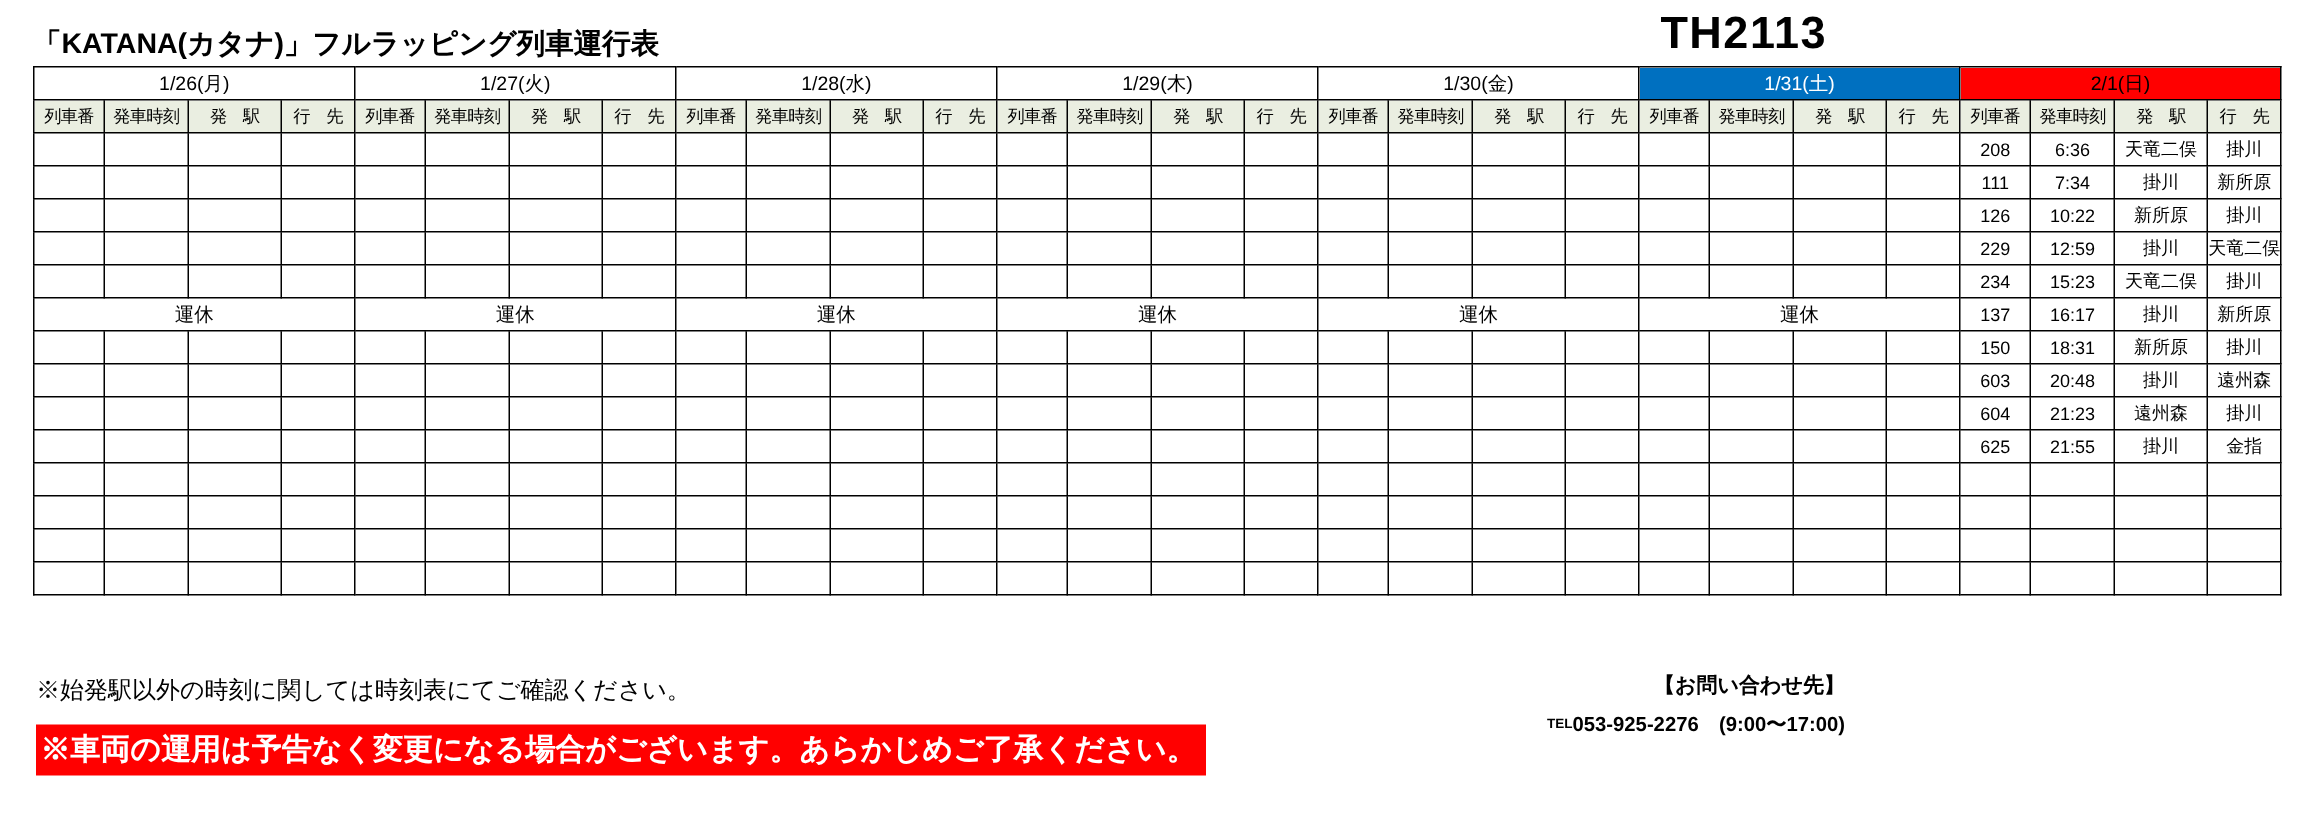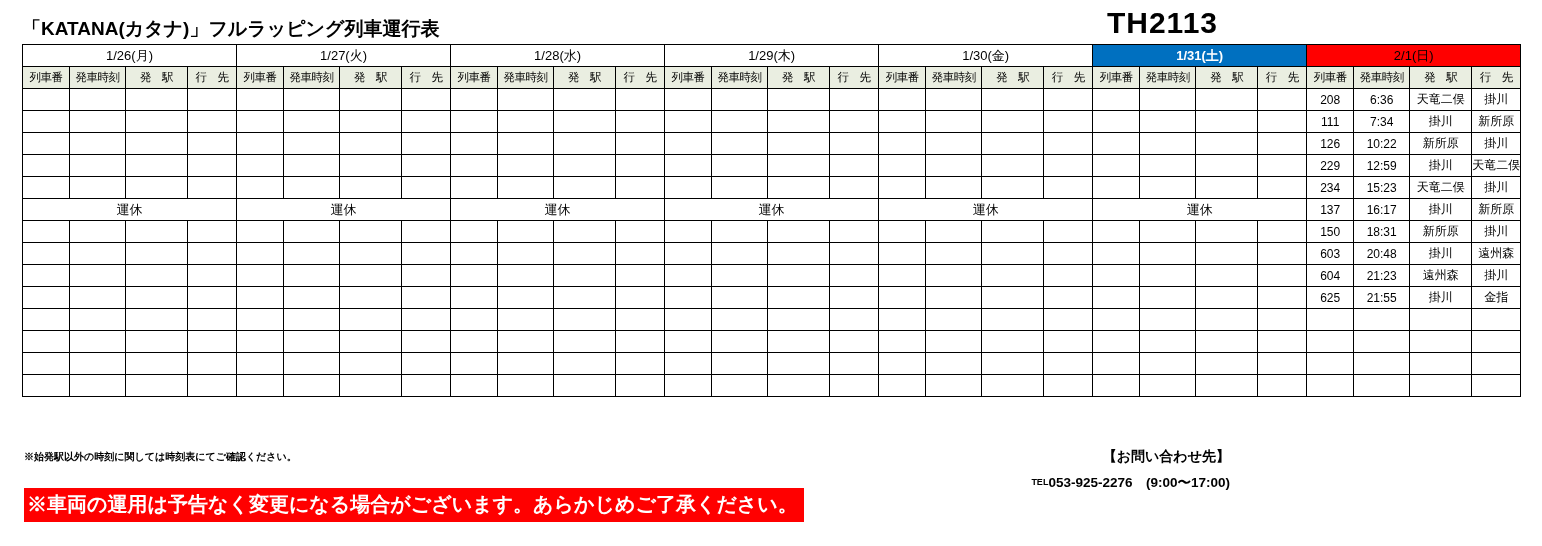--- a/index.html
+++ b/index.html
@@ -73,21 +73,20 @@
   }
   .day-head {
     height: 21px;
     font-size: 13px;
     font-weight: normal;
     background: #ffffff;
   }
   .day-head.sat {
     background: #0070c0;
     color: #ffffff;
-    font-weight: bold;
   }
   .day-head.sun {
     background: #ff0000;
     color: #000000;
   }
   .col-head {
     background: #eaeee1;
     font-size: 11.5px;
     font-weight: bold;
     height: 22px;
@@ -112,23 +111,23 @@
   col.c4 { width: 49px; }
 
   
   .footer {
     position: absolute;
     left: 24px;
     top: 450px;
     width: 1000px;
   }
   .note1 {
-    font-size: 10px;
-    font-weight: bold;
-    margin: 0 0 24px 0;
+    font-size: 16px;
+    font-weight: normal;
+    margin: 0 0 12px 0;
     letter-spacing: 0px;
   }
   .note2 {
     display: inline-block;
     background: #ff0000;
     color: #ffffff;
     font-size: 20px;
     font-weight: bold;
     padding: 3px 6px 4px 3px;
     letter-spacing: 0px;

